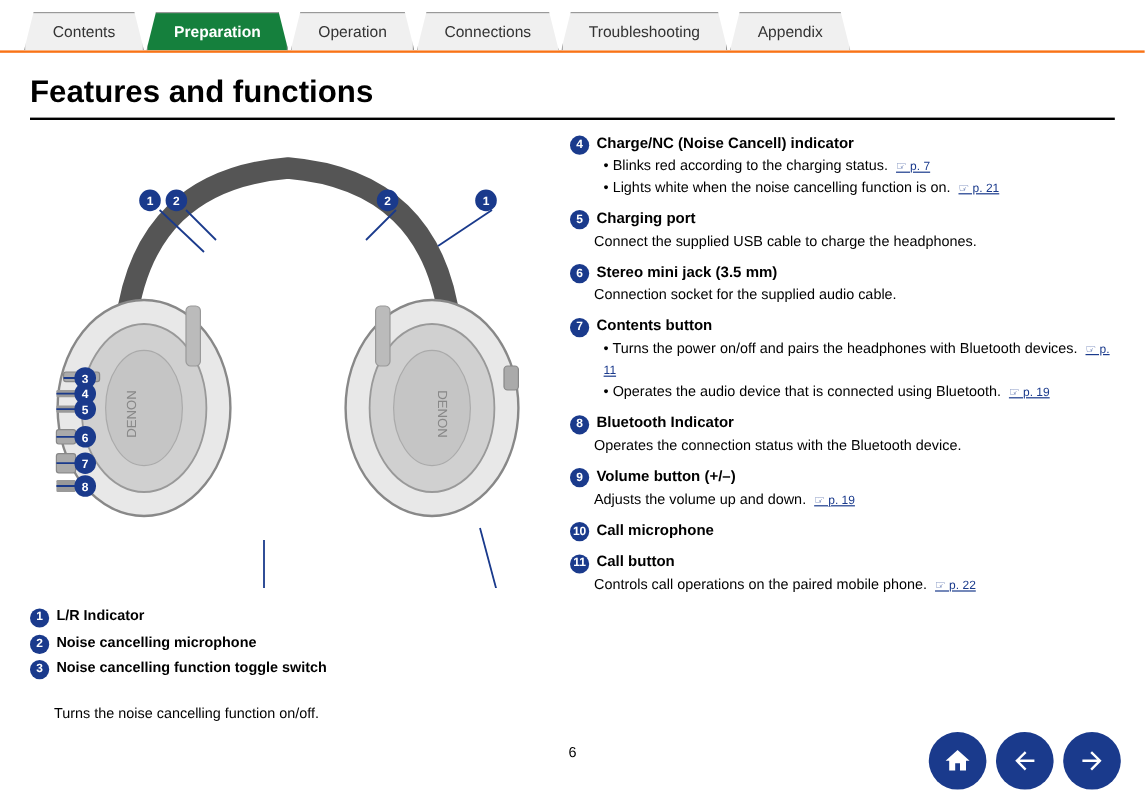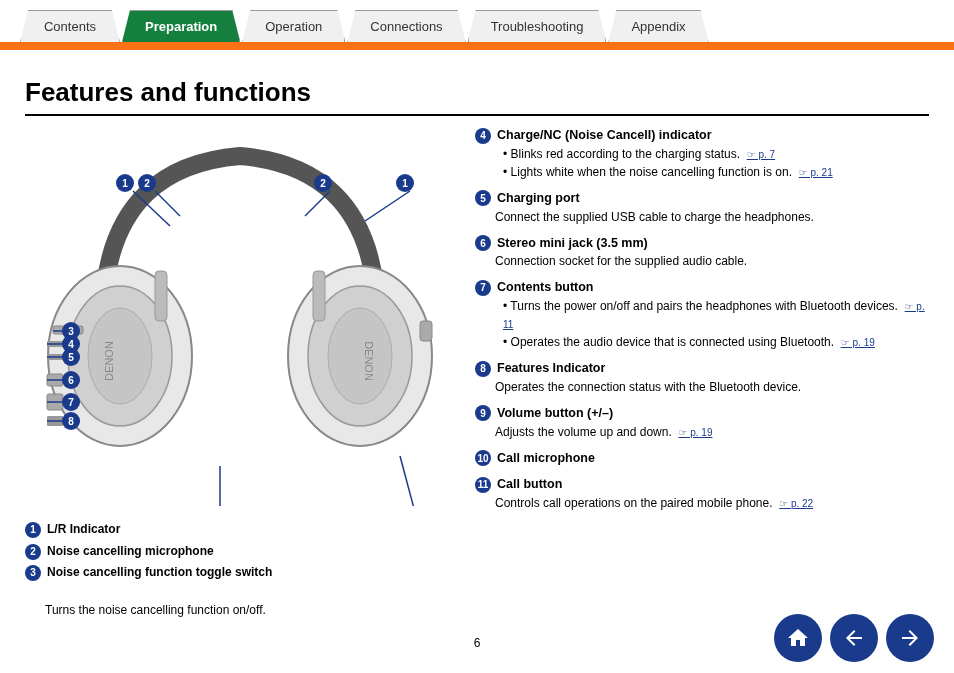--- a/index.html
+++ b/index.html
@@ -10,21 +10,21 @@
       color: #000;
       width: 954px;
       min-height: 673px;
       position: relative;
     }
 
     
     .nav-tabs {
       display: flex;
       align-items: flex-end;
-      border-bottom: 8px solid #f97316;
+      border-bottom: 2px solid #f97316;
       padding-left: 20px;
       padding-top: 10px;
     }
     .nav-tab {
       padding: 8px 22px;
       font-size: 13px;
       cursor: pointer;
       border: 1px solid #999;
       border-bottom: none;
       margin-right: 2px;
@@ -39,21 +39,21 @@
       color: #fff;
       font-weight: bold;
       z-index: 2;
     }
     .nav-tab:not(.active) {
       color: #333;
     }
 
     
     .page-content {
-      padding: 27px 25px;
+      padding: 17px 25px;
     }
 
     .page-title {
       font-size: 26px;
       font-weight: bold;
       margin-bottom: 8px;
       border-bottom: 2px solid #000;
       padding-bottom: 6px;
     }
 
@@ -341,21 +341,21 @@
           <ul>
             <li>Turns the power on/off and pairs the headphones with Bluetooth devices. &nbsp;<span class="ref-link">☞ p. 11</span></li>
             <li>Operates the audio device that is connected using Bluetooth. &nbsp;<span class="ref-link">☞ p. 19</span></li>
           </ul>
         </div>
       </div>
 
       <div class="feature-item">
         <div class="feature-title">
           <span class="feature-num">8</span>
-          <strong>Features Indicator</strong>
+          <strong>Bluetooth Indicator</strong>
         </div>
         <div class="feature-desc">Operates the connection status with the Bluetooth device.</div>
       </div>
 
       <div class="feature-item">
         <div class="feature-title">
           <span class="feature-num">9</span>
           <strong>Volume button (+/–)</strong>
         </div>
         <div class="feature-desc">

